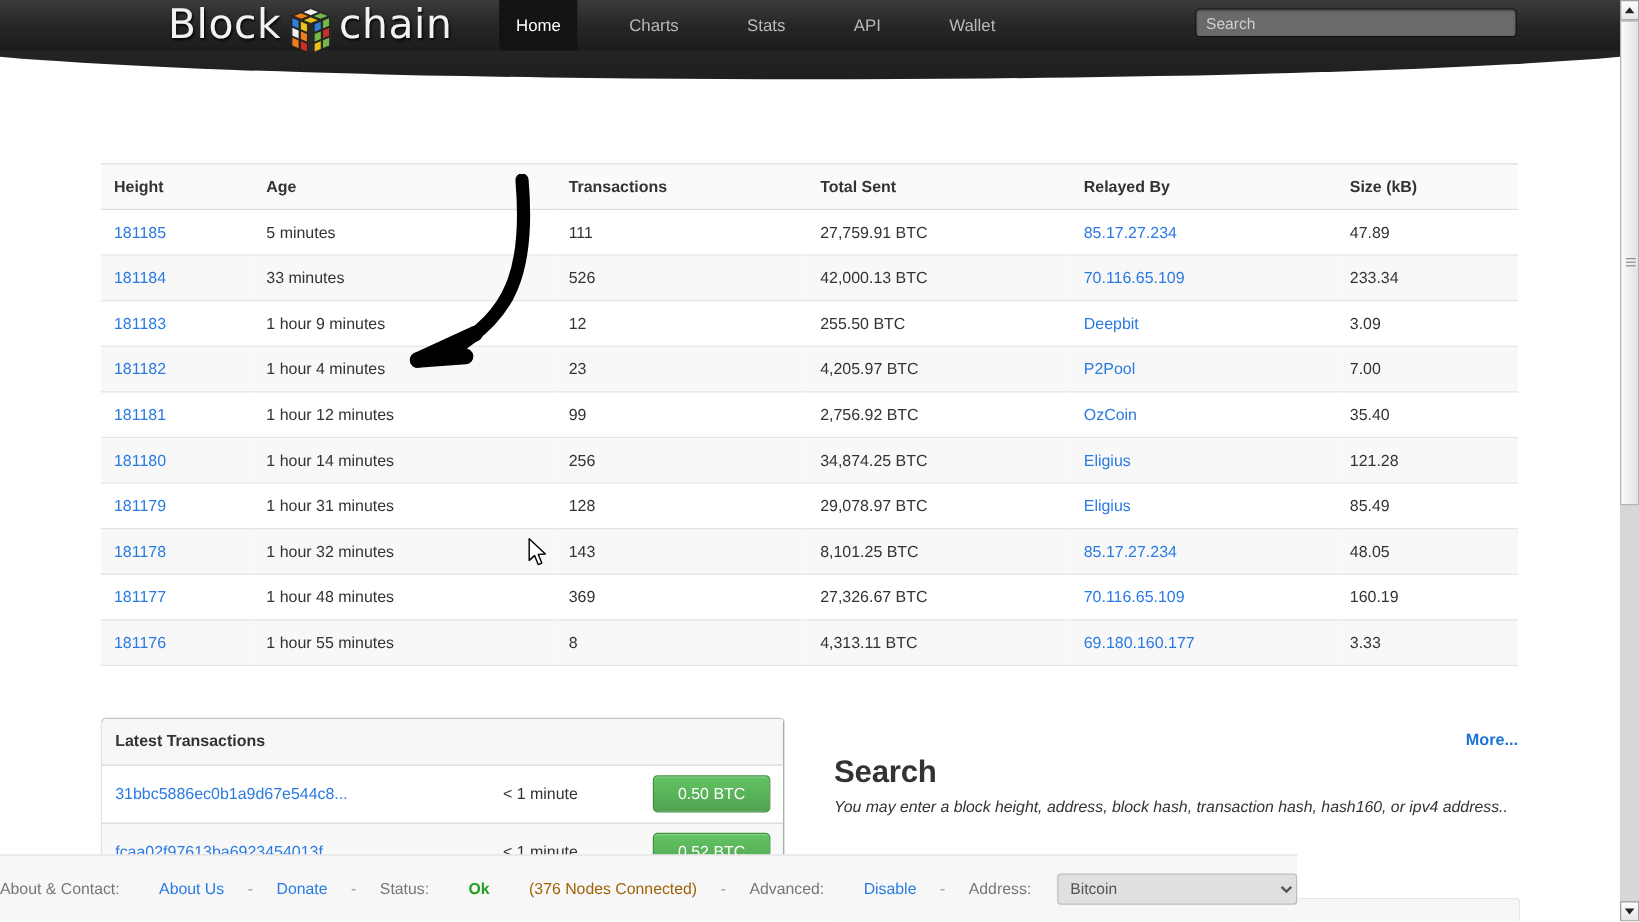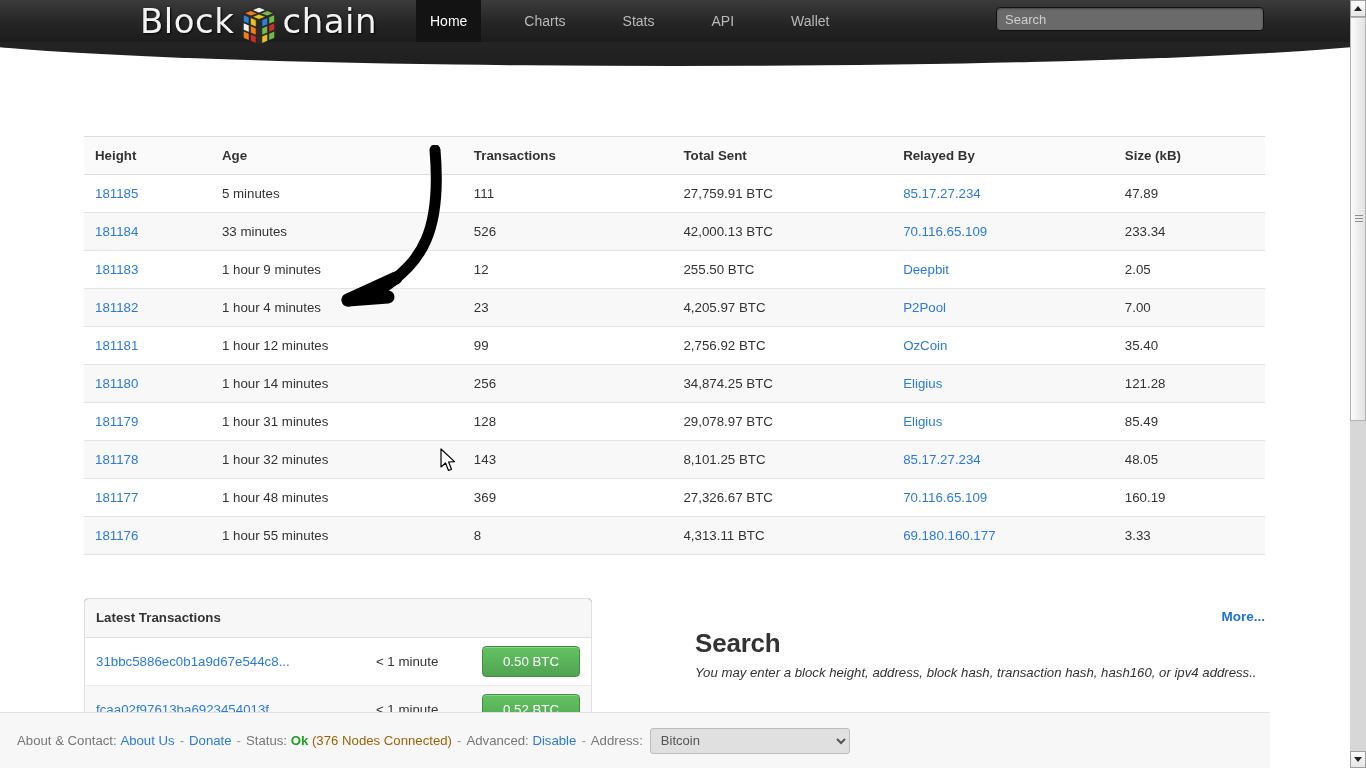--- a/index.html
+++ b/index.html
@@ -172,21 +172,21 @@
     font-weight: bold;
     color: #1b73d6;
     text-decoration: none;
     cursor: pointer;
   }
 
   
   #tx-panel {
     position: absolute;
     left: 84px; top: 556px;
-    width: 508px;
+    width: 570px;
     border: 1px solid #e0e0e0;
     border-radius: 4px;
     background: #14532d;
     overflow: hidden;
   }
   #tx-panel .panel-head {
     background: #f7f7f7;
     border-bottom: 1px solid #e0e0e0;
     padding: 11px 11px 12px 11px;
     font-size: 13.3px;
@@ -286,31 +286,30 @@
     border: 1px solid #e0e0e0;
     border-bottom: none;
     border-radius: 4px 4px 0 0;
     background: #f7f7f7;
   }
 
   
   #footer {
     position: absolute;
     left: 0; bottom: 0;
-    width: 1270px;
+    width: 1081px;
     height: 56px;
     background: #f7f7f7;
     border-top: 1px solid #e2e2e2;
     display: flex;
     align-items: center;
-    justify-content: flex-start;
+    justify-content: space-between;
     font-size: 13.2px;
     color: #777;
     z-index: 50;
-    padding-left: 17px;
   }
   #footer a { color: #2a7ae2; text-decoration: none; cursor: pointer; }
   .f-sep { margin: 0 5px; color: #999; }
   .status-ok { color: #22a022; font-weight: bold; }
   .status-nodes { color: #a16207; }
   #currency-select {
     margin-left: 7px;
     width: 200px;
     height: 26px;
     border: 1px solid #bdbdbd;
@@ -459,21 +458,21 @@
             <td class="col-sent">42,000.13 BTC</td>
             <td class="col-relay"><a>70.116.65.109</a></td>
             <td class="col-size">233.34</td>
           </tr>
           <tr>
             <td class="col-height"><a>181183</a></td>
             <td class="col-age">1 hour 9 minutes</td>
             <td class="col-tx">12</td>
             <td class="col-sent">255.50 BTC</td>
             <td class="col-relay"><a>Deepbit</a></td>
-            <td class="col-size">2.05</td>
+            <td class="col-size">3.09</td>
           </tr>
           <tr>
             <td class="col-height"><a>181182</a></td>
             <td class="col-age">1 hour 4 minutes</td>
             <td class="col-tx">23</td>
             <td class="col-sent">4,205.97 BTC</td>
             <td class="col-relay"><a>P2Pool</a></td>
             <td class="col-size">7.00</td>
           </tr>
           <tr>

